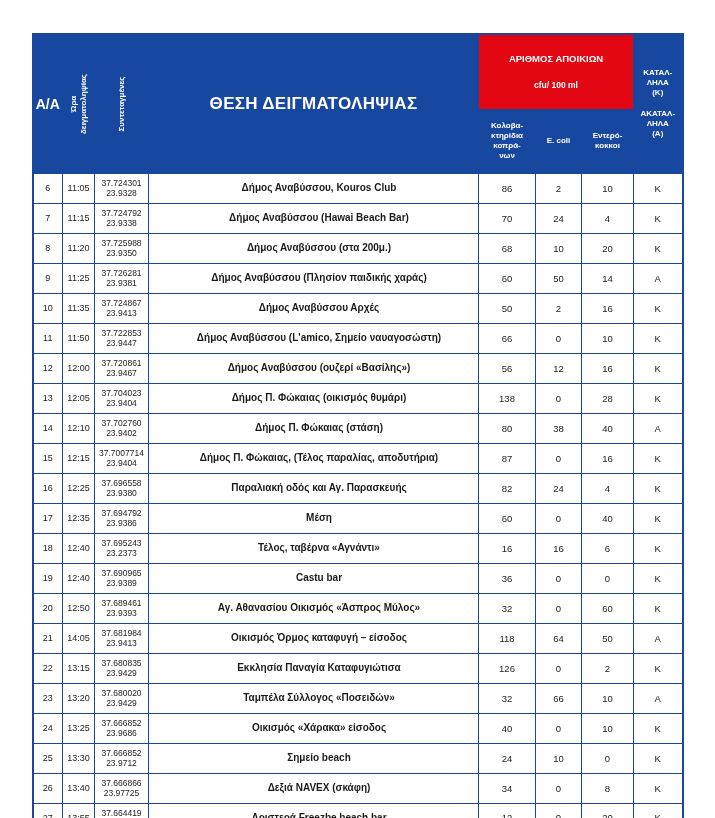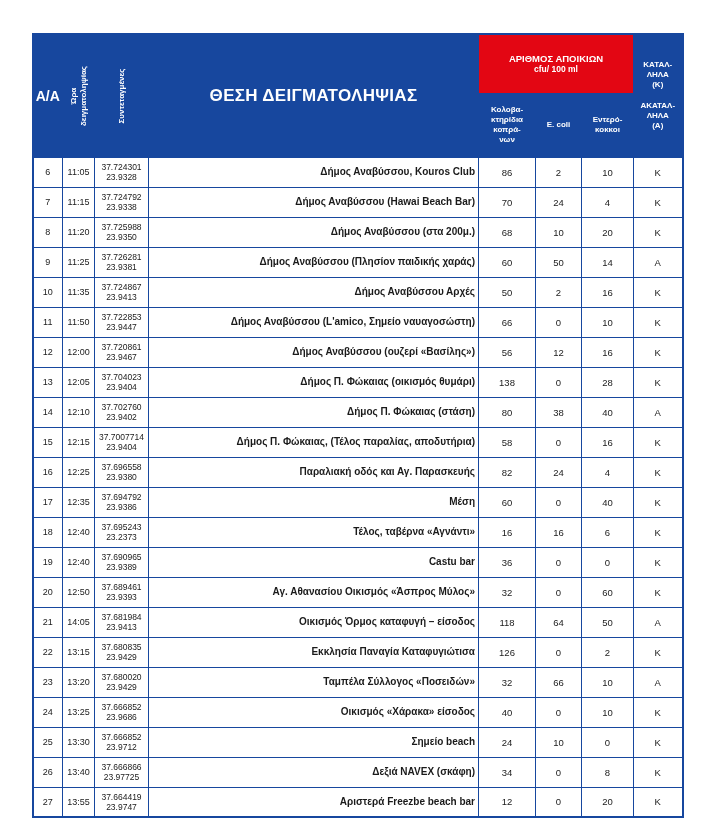--- a/index.html
+++ b/index.html
@@ -49,21 +49,21 @@
     width:86px;text-align:center;
     font-size:8px;line-height:1.2;
     white-space:pre-line;
   }
   th.h-loc{font-size:17px;letter-spacing:.3px;text-align:center;}
   th.h-red{
     background:var(--band-red);
     padding:18px 0;
   }
   th.h-red .band-title{display:block;font-size:9.5px;line-height:1.2;}
-  th.h-red .band-unit{display:block;font-size:8.5px;line-height:1.2;}
+  th.h-red .band-unit{display:block;font-size:8.5px;line-height:1.2;margin-top:16px;}
   th.h-subcell{
     font-size:8px;line-height:1.25;
     white-space:pre-line;
   }
   th.h-suit{padding:0;}
   th.h-suit .suit-wrap{
     height:94px;display:flex;flex-direction:column;
     justify-content:space-evenly;align-items:center;
   }
   th.h-suit .suit-block{
@@ -76,21 +76,21 @@
     vertical-align:middle;
     font-size:9.5px;
   }
   td.c-aa{text-align:center;font-size:9px;}
   td.c-time{text-align:center;font-size:9px;margin-top:24px;}
   td.c-coords{
     text-align:center;font-size:8.5px;line-height:1.2;
     white-space:pre-line;
   }
   td.c-loc{
-    text-align:right;font-weight:bold;font-size:10px;
+    text-align:center;font-weight:bold;font-size:10px;
     padding-left:14px;padding-right:3px;line-height:1.15;
   }
   td.c-num{text-align:center;}
   td.c-suit{text-align:center;}
 </style>
 </head>
 <body>
 
 <div class="page">
   <table class="sampling">
@@ -248,21 +248,21 @@
     <td class="c-num">40</td>
     <td class="c-suit">Α</td>
   </tr>
 
   <tr>
     <td class="c-aa">15</td>
     <td class="c-time">12:15</td>
     <td class="c-coords">37.7007714
 23.9404</td>
     <td class="c-loc">Δήμος Π. Φώκαιας, (Τέλος παραλίας, αποδυτήρια)</td>
-    <td class="c-num">58</td>
+    <td class="c-num">87</td>
     <td class="c-num">0</td>
     <td class="c-num">16</td>
     <td class="c-suit">Κ</td>
   </tr>
 
   <tr>
     <td class="c-aa">16</td>
     <td class="c-time">12:25</td>
     <td class="c-coords">37.696558
 23.9380</td>

